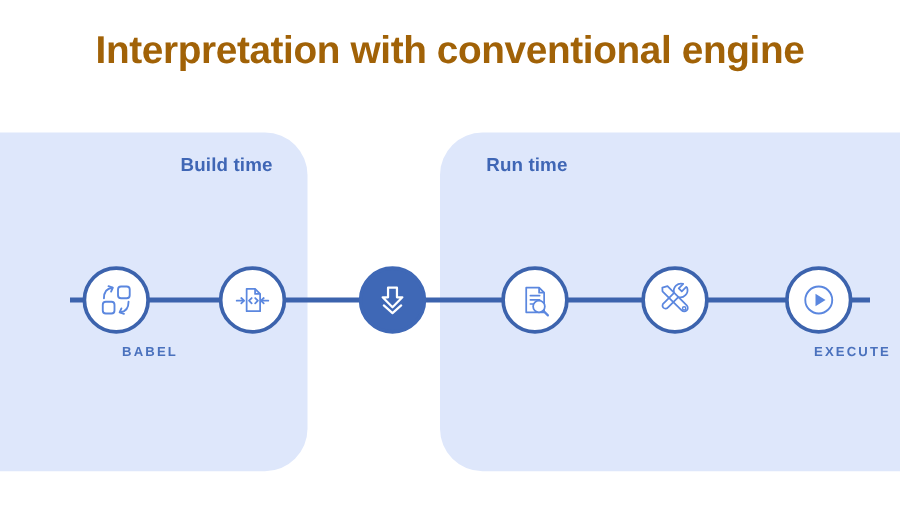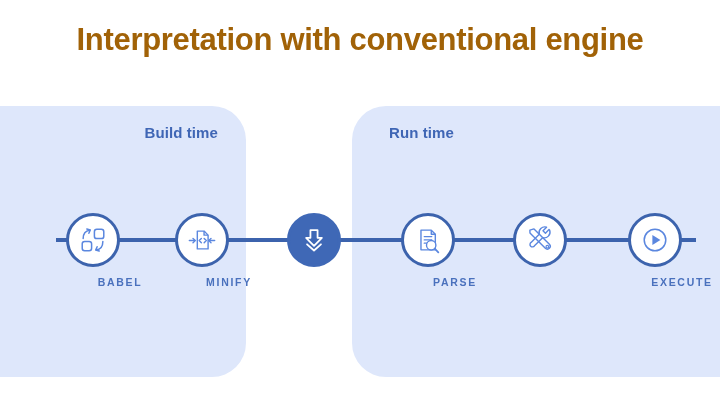--- a/index.html
+++ b/index.html
@@ -144,41 +144,39 @@
       <path d="M11 6.5 h7.2 l4.3 4.3 v14.7 h-11.5 z" fill="none" stroke="#5b87df" stroke-width="1.5" stroke-linejoin="round"></path>
       <path d="M18.2 6.5 v4.3 h4.3" fill="none" stroke="#5b87df" stroke-width="1.5" stroke-linejoin="round"></path>
       <path d="M15.3 14.3 L13 16.6 L15.3 18.9" fill="none" stroke="#5b87df" stroke-width="1.5" stroke-linecap="round" stroke-linejoin="round"></path>
       <path d="M18.3 14.3 L20.6 16.6 L18.3 18.9" fill="none" stroke="#5b87df" stroke-width="1.5" stroke-linecap="round" stroke-linejoin="round"></path>
       <path d="M2.5 16.6 h6" fill="none" stroke="#5b87df" stroke-width="1.5" stroke-linecap="round"></path>
       <path d="M6.4 14.3 L8.8 16.6 L6.4 18.9" fill="none" stroke="#5b87df" stroke-width="1.5" stroke-linecap="round" stroke-linejoin="round"></path>
       <path d="M29.5 16.6 h-6" fill="none" stroke="#5b87df" stroke-width="1.5" stroke-linecap="round"></path>
       <path d="M25.6 14.3 L23.2 16.6 L25.6 18.9" fill="none" stroke="#5b87df" stroke-width="1.5" stroke-linecap="round" stroke-linejoin="round"></path>
     </svg>
   </div>
-  <div class="node-label" style="left:186px">MINIFY</div>
 
   <div class="node filled" style="left:271px">
     <svg class="node-icon" viewBox="0 0 32 32">
       <path d="M12.2 5.5 h7.6 v8.2 h4.6 L16 22.2 L7.6 13.7 h4.6 z" fill="none" stroke="#ffffff" stroke-width="1.9" stroke-linejoin="round"></path>
       <path d="M8.6 20.6 L16 27.2 L23.4 20.6" fill="none" stroke="#ffffff" stroke-width="1.9" stroke-linecap="round" stroke-linejoin="round"></path>
     </svg>
   </div>
 
   <div class="node" style="left:385px">
     <svg class="node-icon" viewBox="0 0 32 32">
       <path d="M8.5 5.5 h11 l4.3 4.3 v16.7 h-15.3 z" fill="none" stroke="#5b87df" stroke-width="1.5" stroke-linejoin="round"></path>
       <path d="M19.5 5.5 v4.3 h4.3" fill="none" stroke="#5b87df" stroke-width="1.5" stroke-linejoin="round"></path>
       <path d="M12 12.3 h8" fill="none" stroke="#5b87df" stroke-width="1.4" stroke-linecap="round"></path>
       <path d="M12 15.9 h8" fill="none" stroke="#5b87df" stroke-width="1.4" stroke-linecap="round"></path>
       <path d="M12 19.4 h4" fill="none" stroke="#5b87df" stroke-width="1.4" stroke-linecap="round"></path>
       <circle cx="19.4" cy="21.6" r="5" fill="#ffffff" stroke="#5b87df" stroke-width="1.5"></circle>
       <path d="M23.2 25.3 L27 29.1" fill="none" stroke="#5b87df" stroke-width="1.9" stroke-linecap="round"></path>
     </svg>
   </div>
-  <div class="node-label" style="left:412px">PARSE</div>
 
   <div class="node" style="left:497px">
     <svg class="node-icon" viewBox="0 0 32 32">
       <path d="M25.6 4.9 L21.8 8.7 l-2.6-2.6 L23 2.3 a6.2 6.2 0 0 0 -7.8 7.6 L6.5 18.6 a2.6 2.6 0 1 0 3.6 3.6 l8.7 -8.7 a6.2 6.2 0 0 0 7.6 -7.8 z" fill="none" stroke="#5b87df" stroke-width="1.5" stroke-linejoin="round"></path>
       <path d="M5.2 5.4 L9.6 4.2 L26 20.6 a3 3 0 1 1 -4.3 4.3 L5.3 8.6 z" fill="none" stroke="#5b87df" stroke-width="1.5" stroke-linejoin="round"></path>
       <circle cx="23.8" cy="23.1" r="1.4" fill="none" stroke="#5b87df" stroke-width="1.2"></circle>
     </svg>
   </div>
 
   <div class="node" style="left:612px">

